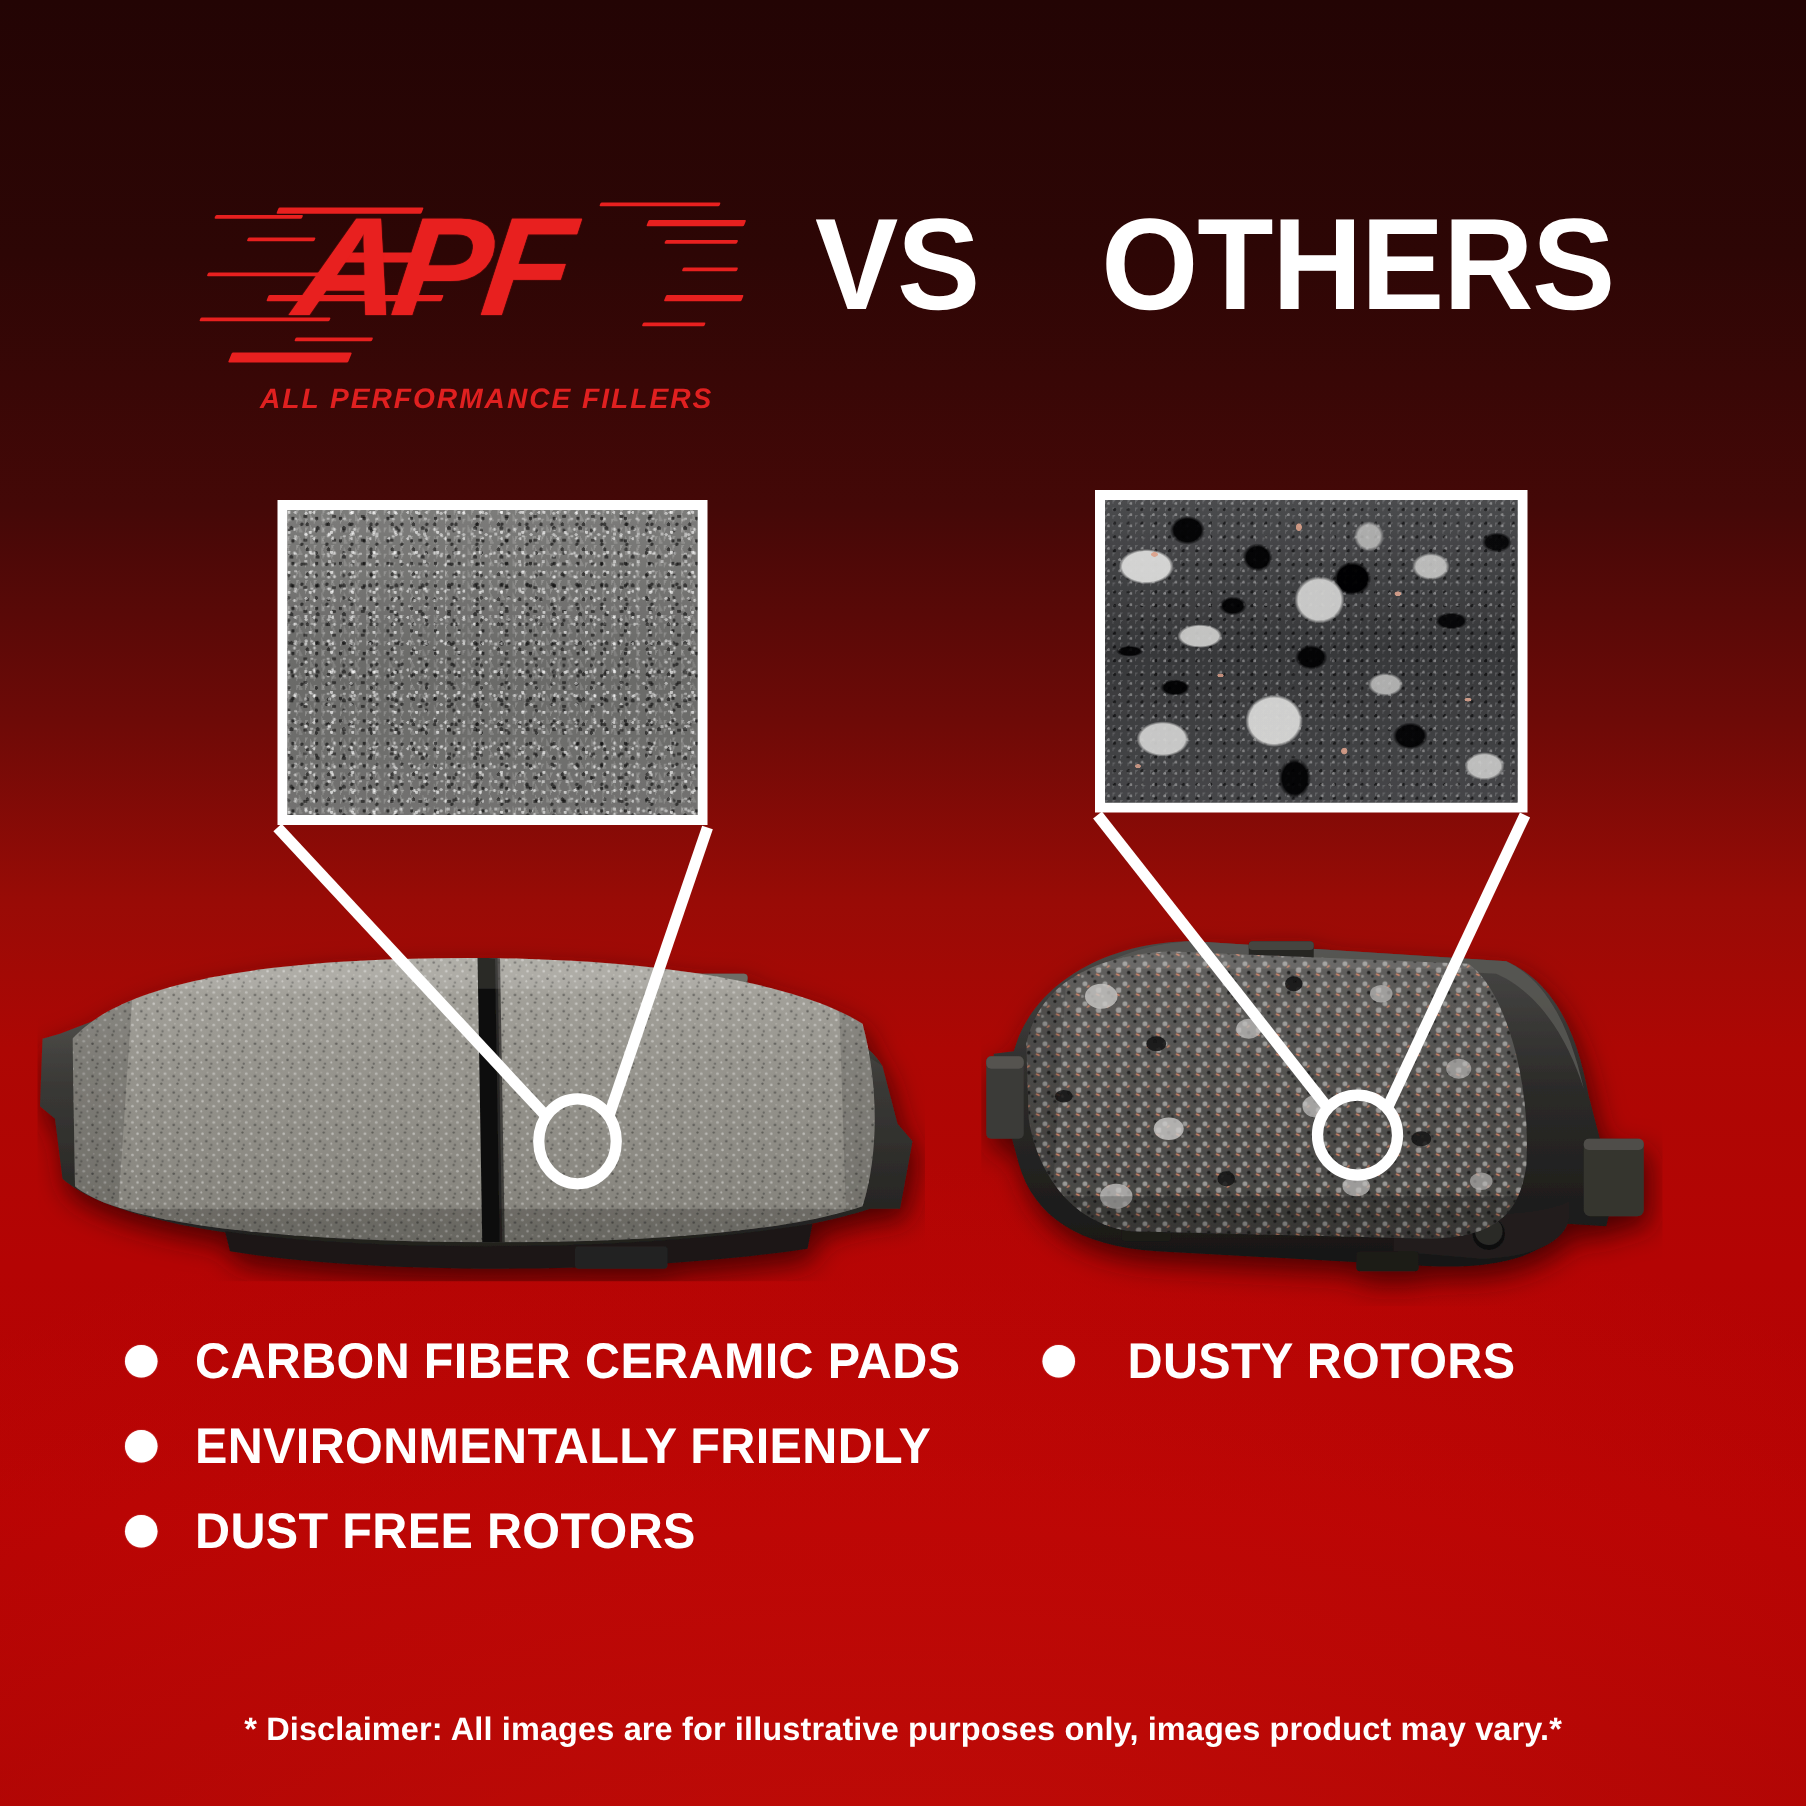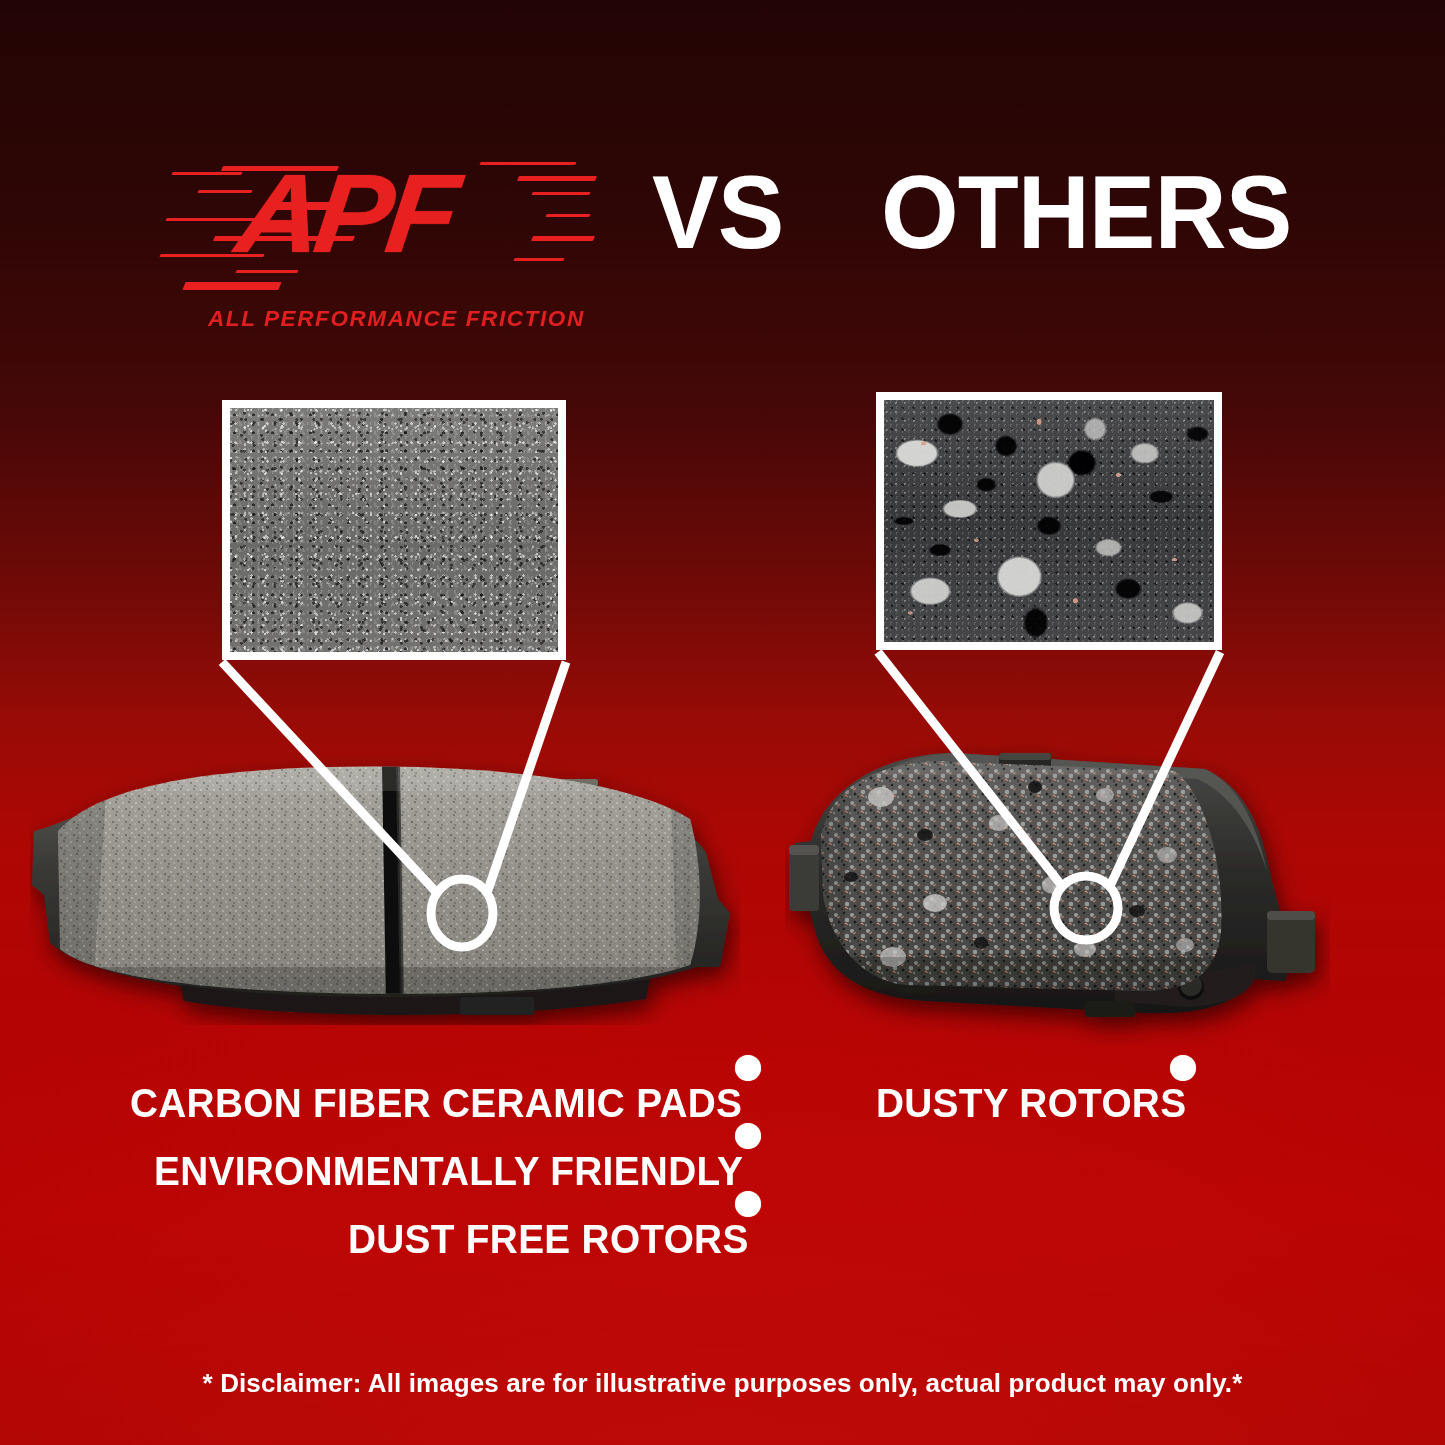--- a/index.html
+++ b/index.html
@@ -161,23 +161,22 @@
   
   .pad-wrap { position:absolute; }
   #pad-left  { left:30px;  top:735px; width:710px; height:290px; }
   #pad-right { left:785px; top:735px; width:545px; height:310px; }
 
   
   .list { position:absolute; }
   #list-left  { left:100px; top:1055px; }
   #list-right { left:834px; top:1055px; }
   .li {
-    display:flex; align-items:flex-end; height:68px;
+    display:flex; align-items:center; height:68px;
     white-space:nowrap;
-    flex-direction:column;
   }
   .bullet {
     width:26px; height:26px; border-radius:50%;
     background:#ffffff; flex:0 0 auto;
     box-shadow:0 0 1px rgba(255,255,255,.6);
   }
   #list-left .li-text {
     margin-left:30px;
     font-size:40px; font-weight:bold; color:#fff;
     letter-spacing:0.3px;
@@ -219,21 +218,21 @@
 
       <div class="streak thin" style="left:300px; top:4px;   width:96px;"></div>
       <div class="streak" style="left:338px; top:18px;  width:78px;"></div>
       <div class="streak thin" style="left:352px; top:34px;  width:58px;"></div>
       <div class="streak thin" style="left:366px; top:56px;  width:44px;"></div>
       <div class="streak" style="left:352px; top:78px;  width:62px;"></div>
       <div class="streak thin" style="left:334px; top:100px; width:50px;"></div>
 
       <div id="logo-wordmark">APF</div>
 
-      <div id="logo-tagline">ALL PERFORMANCE FRICTION</div>
+      <div id="logo-tagline">ALL PERFORMANCE FILLERS</div>
     </div>
 
     <div id="vs-others">
       <span>VS</span>
       <span class="gap"></span>
       <span>OTHERS</span>
     </div>
   </div>
 
   <div class="pad-wrap" id="pad-left">
@@ -448,15 +447,15 @@
     </div>
   </div>
 
   <div class="list" id="list-right">
     <div class="li">
       <span class="bullet"></span>
       <span class="li-text">DUSTY ROTORS</span>
     </div>
   </div>
 
-  <div id="disclaimer">* Disclaimer: All images are for illustrative purposes only, actual product may only.*</div>
+  <div id="disclaimer">* Disclaimer: All images are for illustrative purposes only, images product may vary.*</div>
 
 </div>
 
 </body></html>

